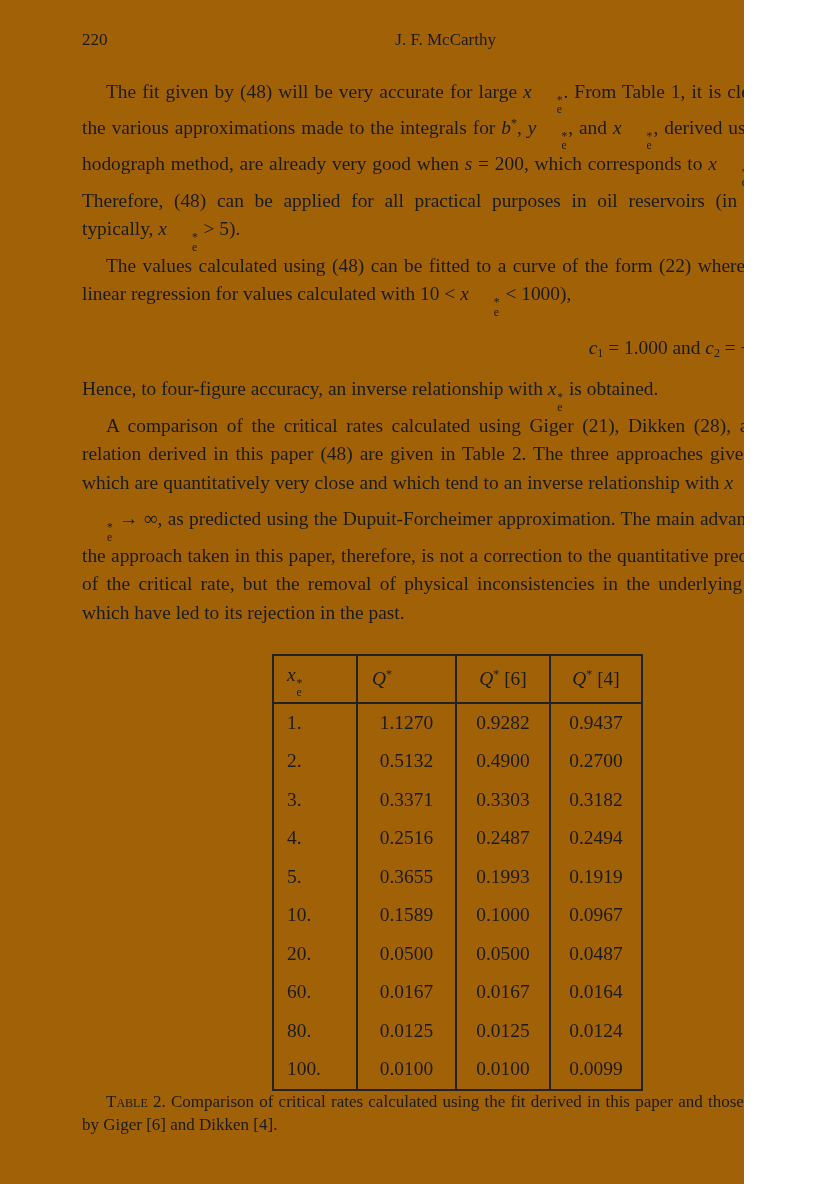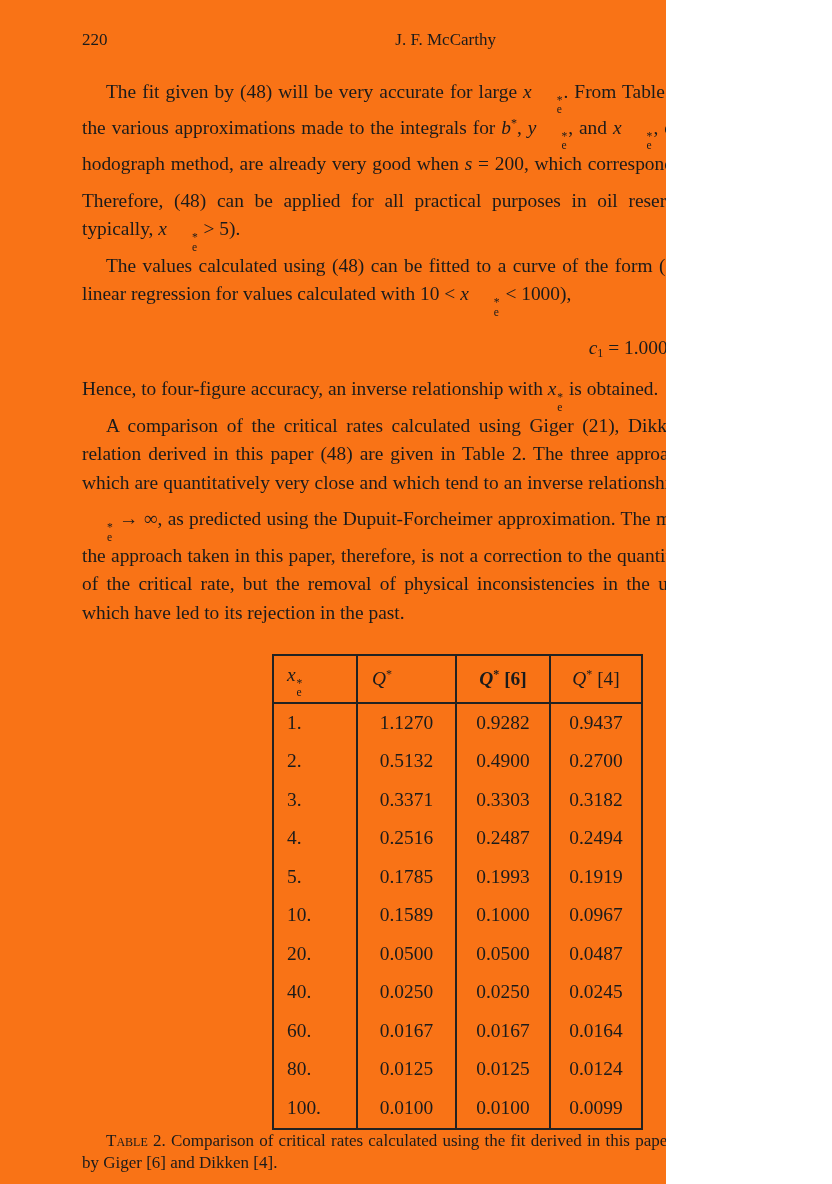--- a/index.html
+++ b/index.html
@@ -1,19 +1,19 @@
 <!DOCTYPE html>
 <html><head>
 <meta charset="utf-8">
 <style>
   html,body{margin:0;padding:0;background:#ffffff;}
   .page{
     position:relative;
-    width:666px;height:1184px;
-    background:#f97316;
+    width:744px;height:1184px;
+    background:#a16207;
     color:#1b1b1b;
     font-family:"Liberation Serif","DejaVu Serif",serif;
     overflow:hidden;
   }
   .content{position:absolute;left:82px;top:30px;width:718px;}
 
   .pagehead{
     display:flex;justify-content:space-between;align-items:baseline;
     font-size:17px;
   }
@@ -61,21 +61,21 @@
     text-align:center;
   }
   table.results td{
     height:36.5px;
     border-left:2px solid #222;
     text-align:center;
   }
   table.results th:first-child, table.results td:first-child{border-left:none;}
   table.results .c0{width:68px;text-align:left;padding-left:13px;}
   table.results .w1{width:82px;}
-  table.results .w2{width:90px;font-weight:bold;}
+  table.results .w2{width:90px;}
   table.results .w3{width:88px;}
   table.results th.lft{text-align:left;padding-left:14px;}
 
   .caption{
     margin:10px 0 0 0;
     font-size:17px;
     line-height:22.5px;
     text-align:justify;
     text-indent:26px;
   }
@@ -164,41 +164,35 @@
               <td>0.3182</td>
             </tr>
             <tr>
               <td class="c0">4.</td>
               <td>0.2516</td>
               <td>0.2487</td>
               <td>0.2494</td>
             </tr>
             <tr>
               <td class="c0">5.</td>
-              <td>0.1785</td>
+              <td>0.3655</td>
               <td>0.1993</td>
               <td>0.1919</td>
             </tr>
             <tr>
               <td class="c0">10.</td>
               <td>0.1589</td>
               <td>0.1000</td>
               <td>0.0967</td>
             </tr>
             <tr>
               <td class="c0">20.</td>
               <td>0.0500</td>
               <td>0.0500</td>
               <td>0.0487</td>
-            </tr>
-            <tr>
-              <td class="c0">40.</td>
-              <td>0.0250</td>
-              <td>0.0250</td>
-              <td>0.0245</td>
             </tr>
             <tr>
               <td class="c0">60.</td>
               <td>0.0167</td>
               <td>0.0167</td>
               <td>0.0164</td>
             </tr>
             <tr>
               <td class="c0">80.</td>
               <td>0.0125</td>

